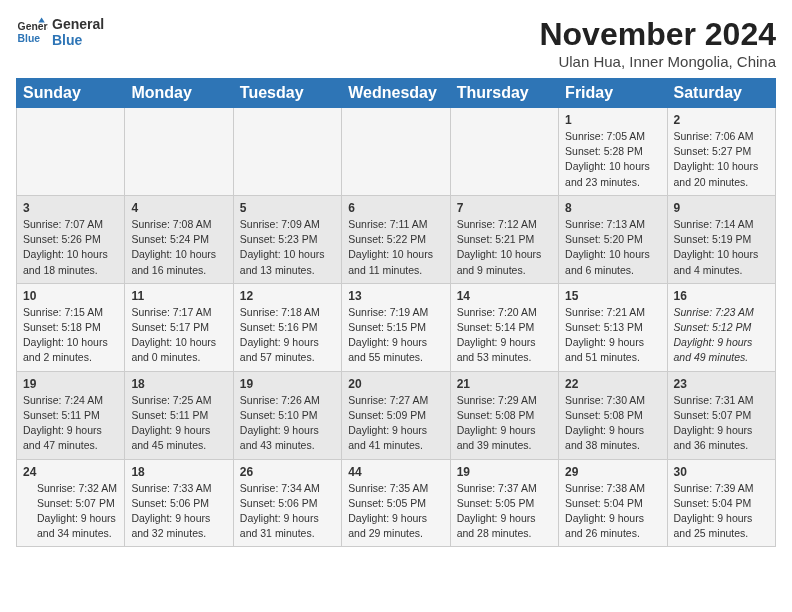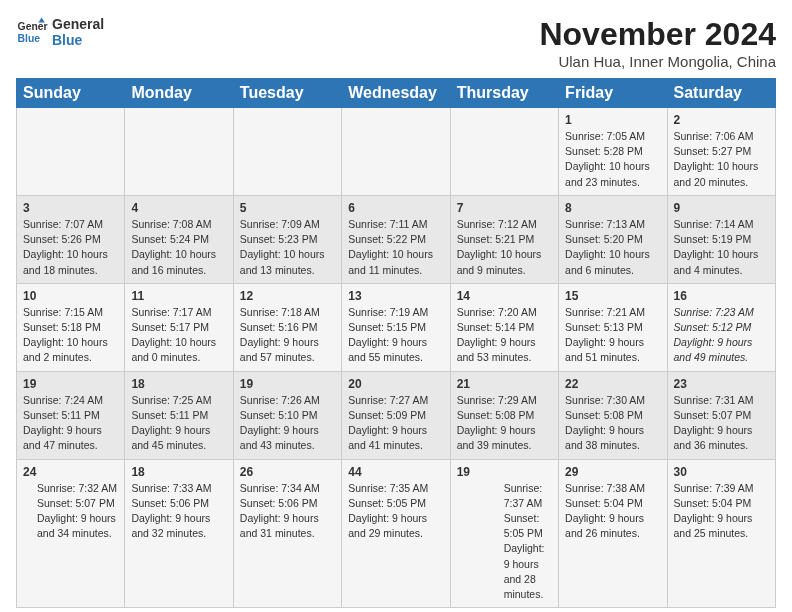--- a/index.html
+++ b/index.html
@@ -308,21 +308,21 @@
         </td>
         <td>
           <span class="day-num">44</span>
           <div class="day-info" style="white-space: pre-line;">Sunrise: 7:35 AM
 Sunset: 5:05 PM
 Daylight: 9 hours
 and 29 minutes.</div>
         </td>
         <td>
           <span class="day-num">19</span>
-          <div class="day-info" style="white-space: pre-line; margin-left: 47px;">Sunrise: 7:37 AM
+          <div class="day-info" style="white-space: pre-line;">Sunrise: 7:37 AM
 Sunset: 5:05 PM
 Daylight: 9 hours
 and 28 minutes.</div>
         </td>
         <td>
           <span class="day-num">29</span>
           <div class="day-info" style="white-space: pre-line;">Sunrise: 7:38 AM
 Sunset: 5:04 PM
 Daylight: 9 hours
 and 26 minutes.</div>

